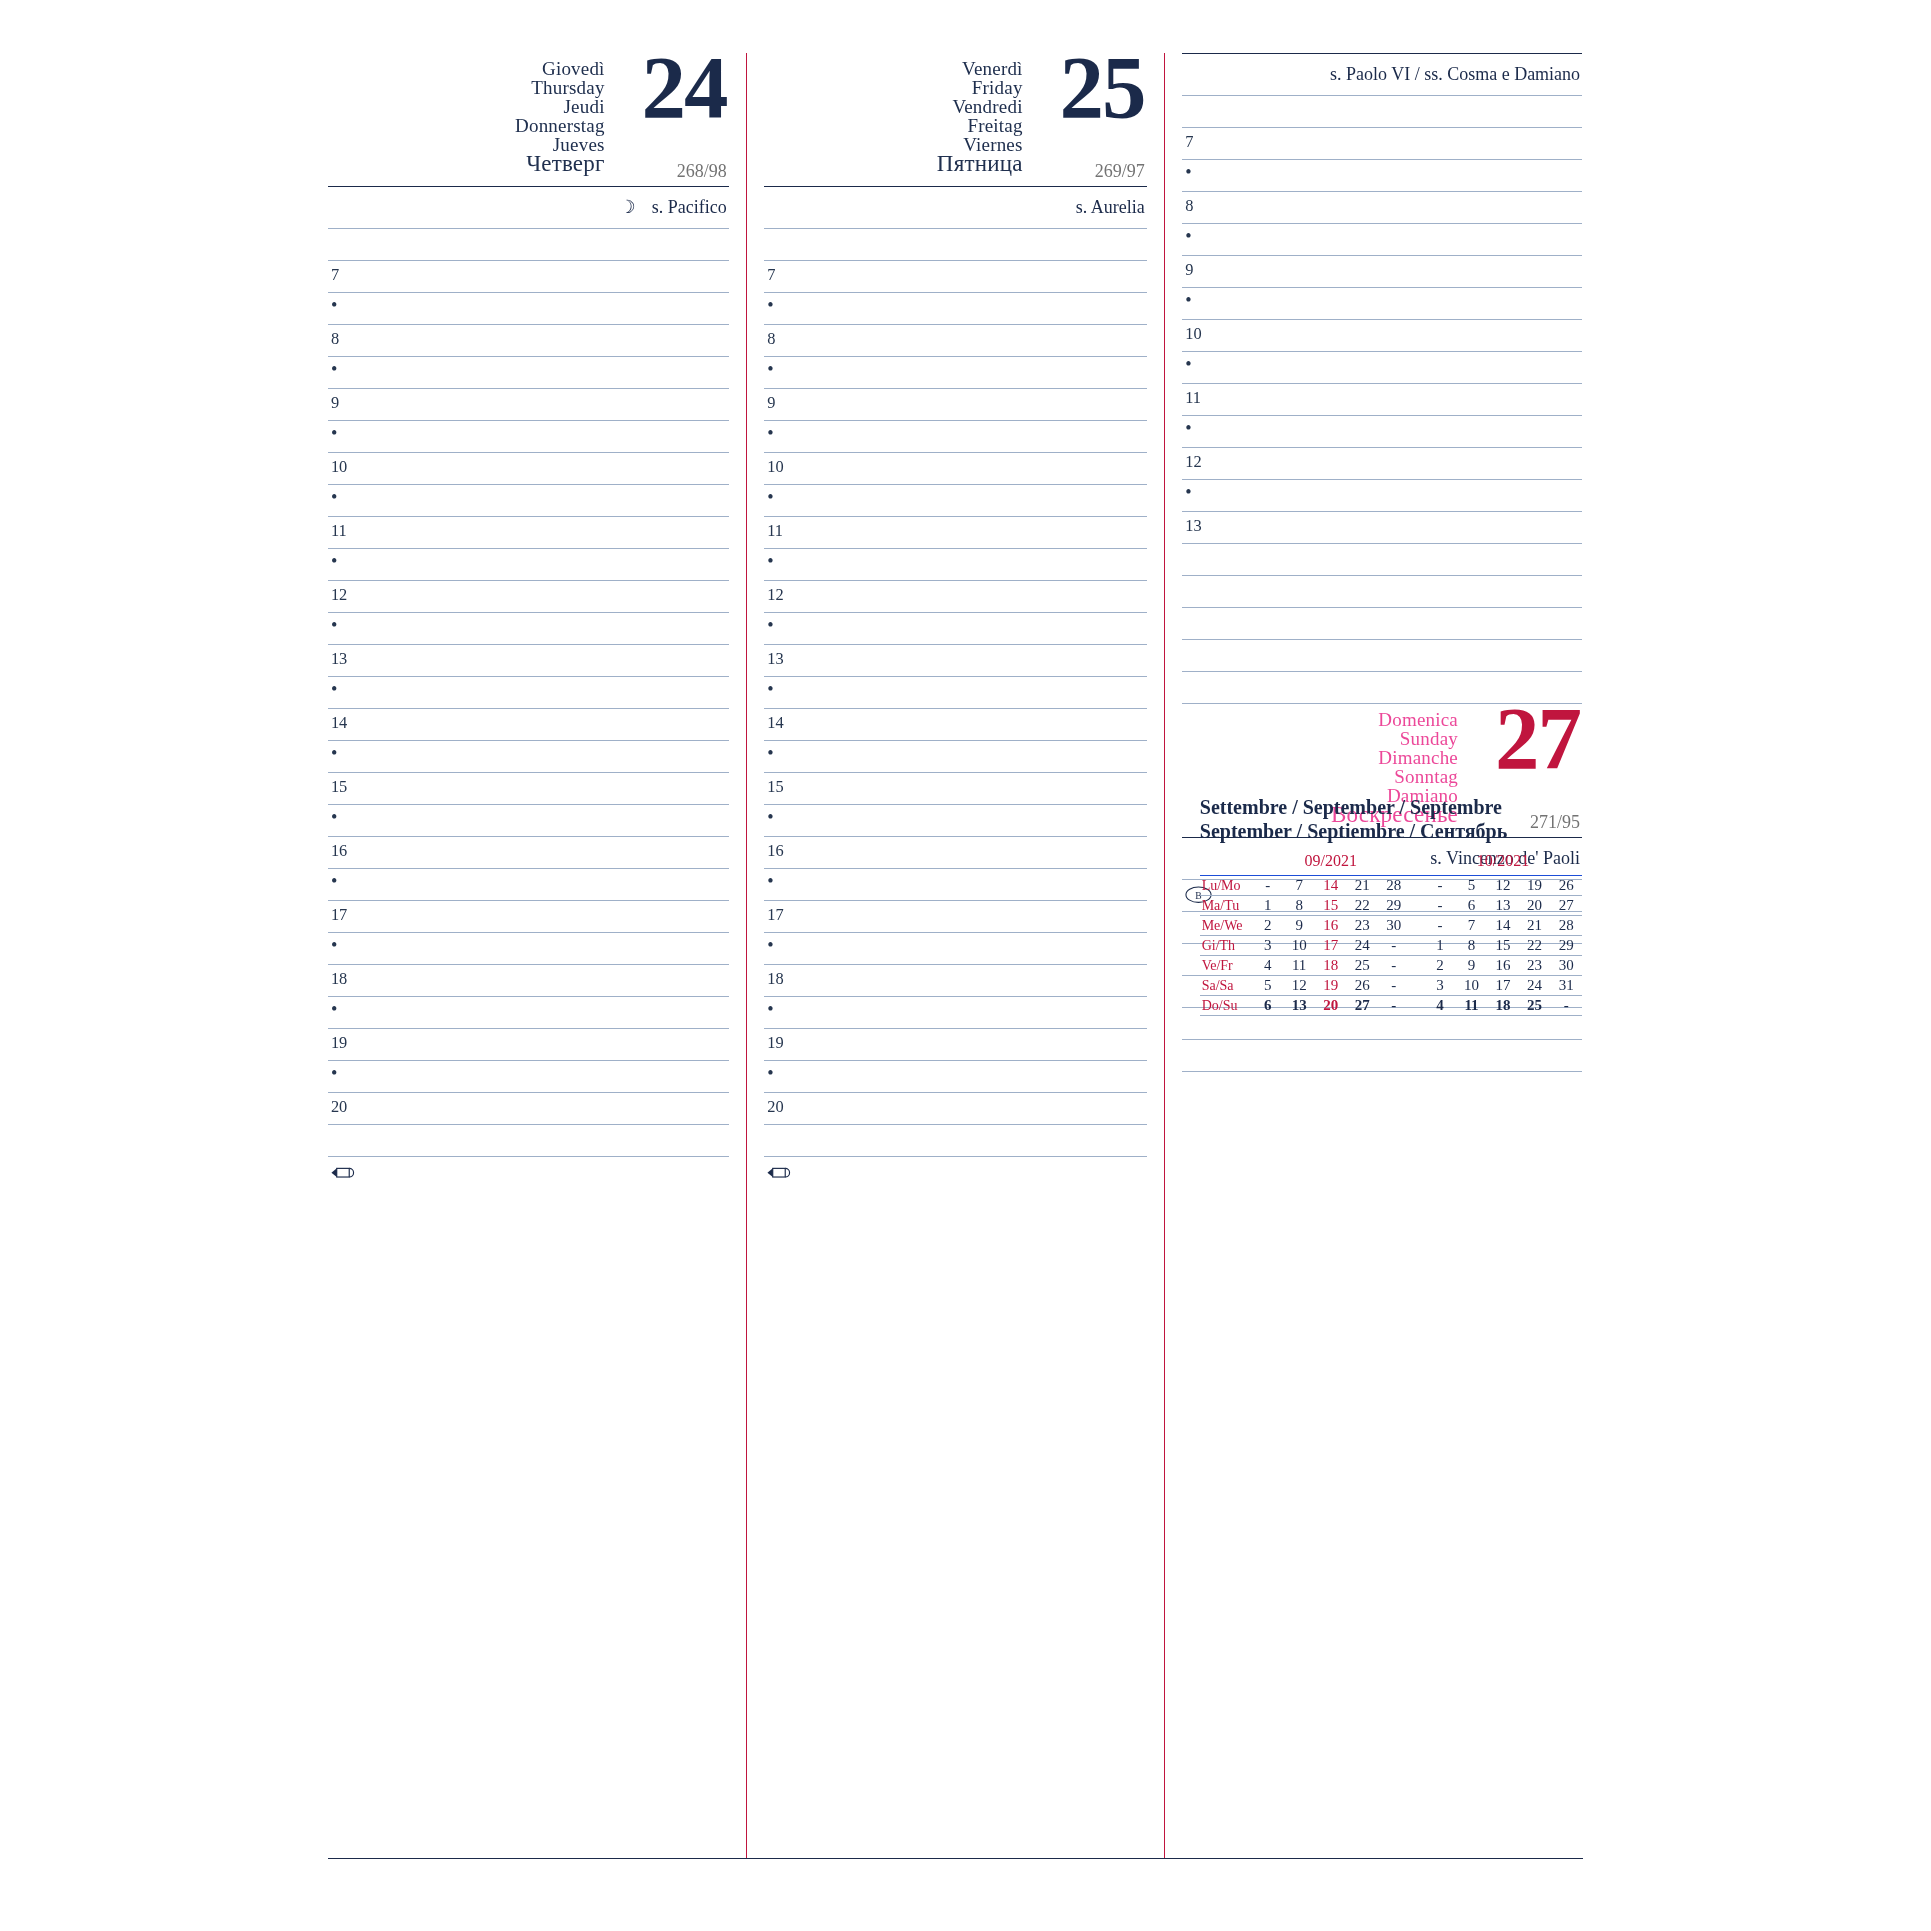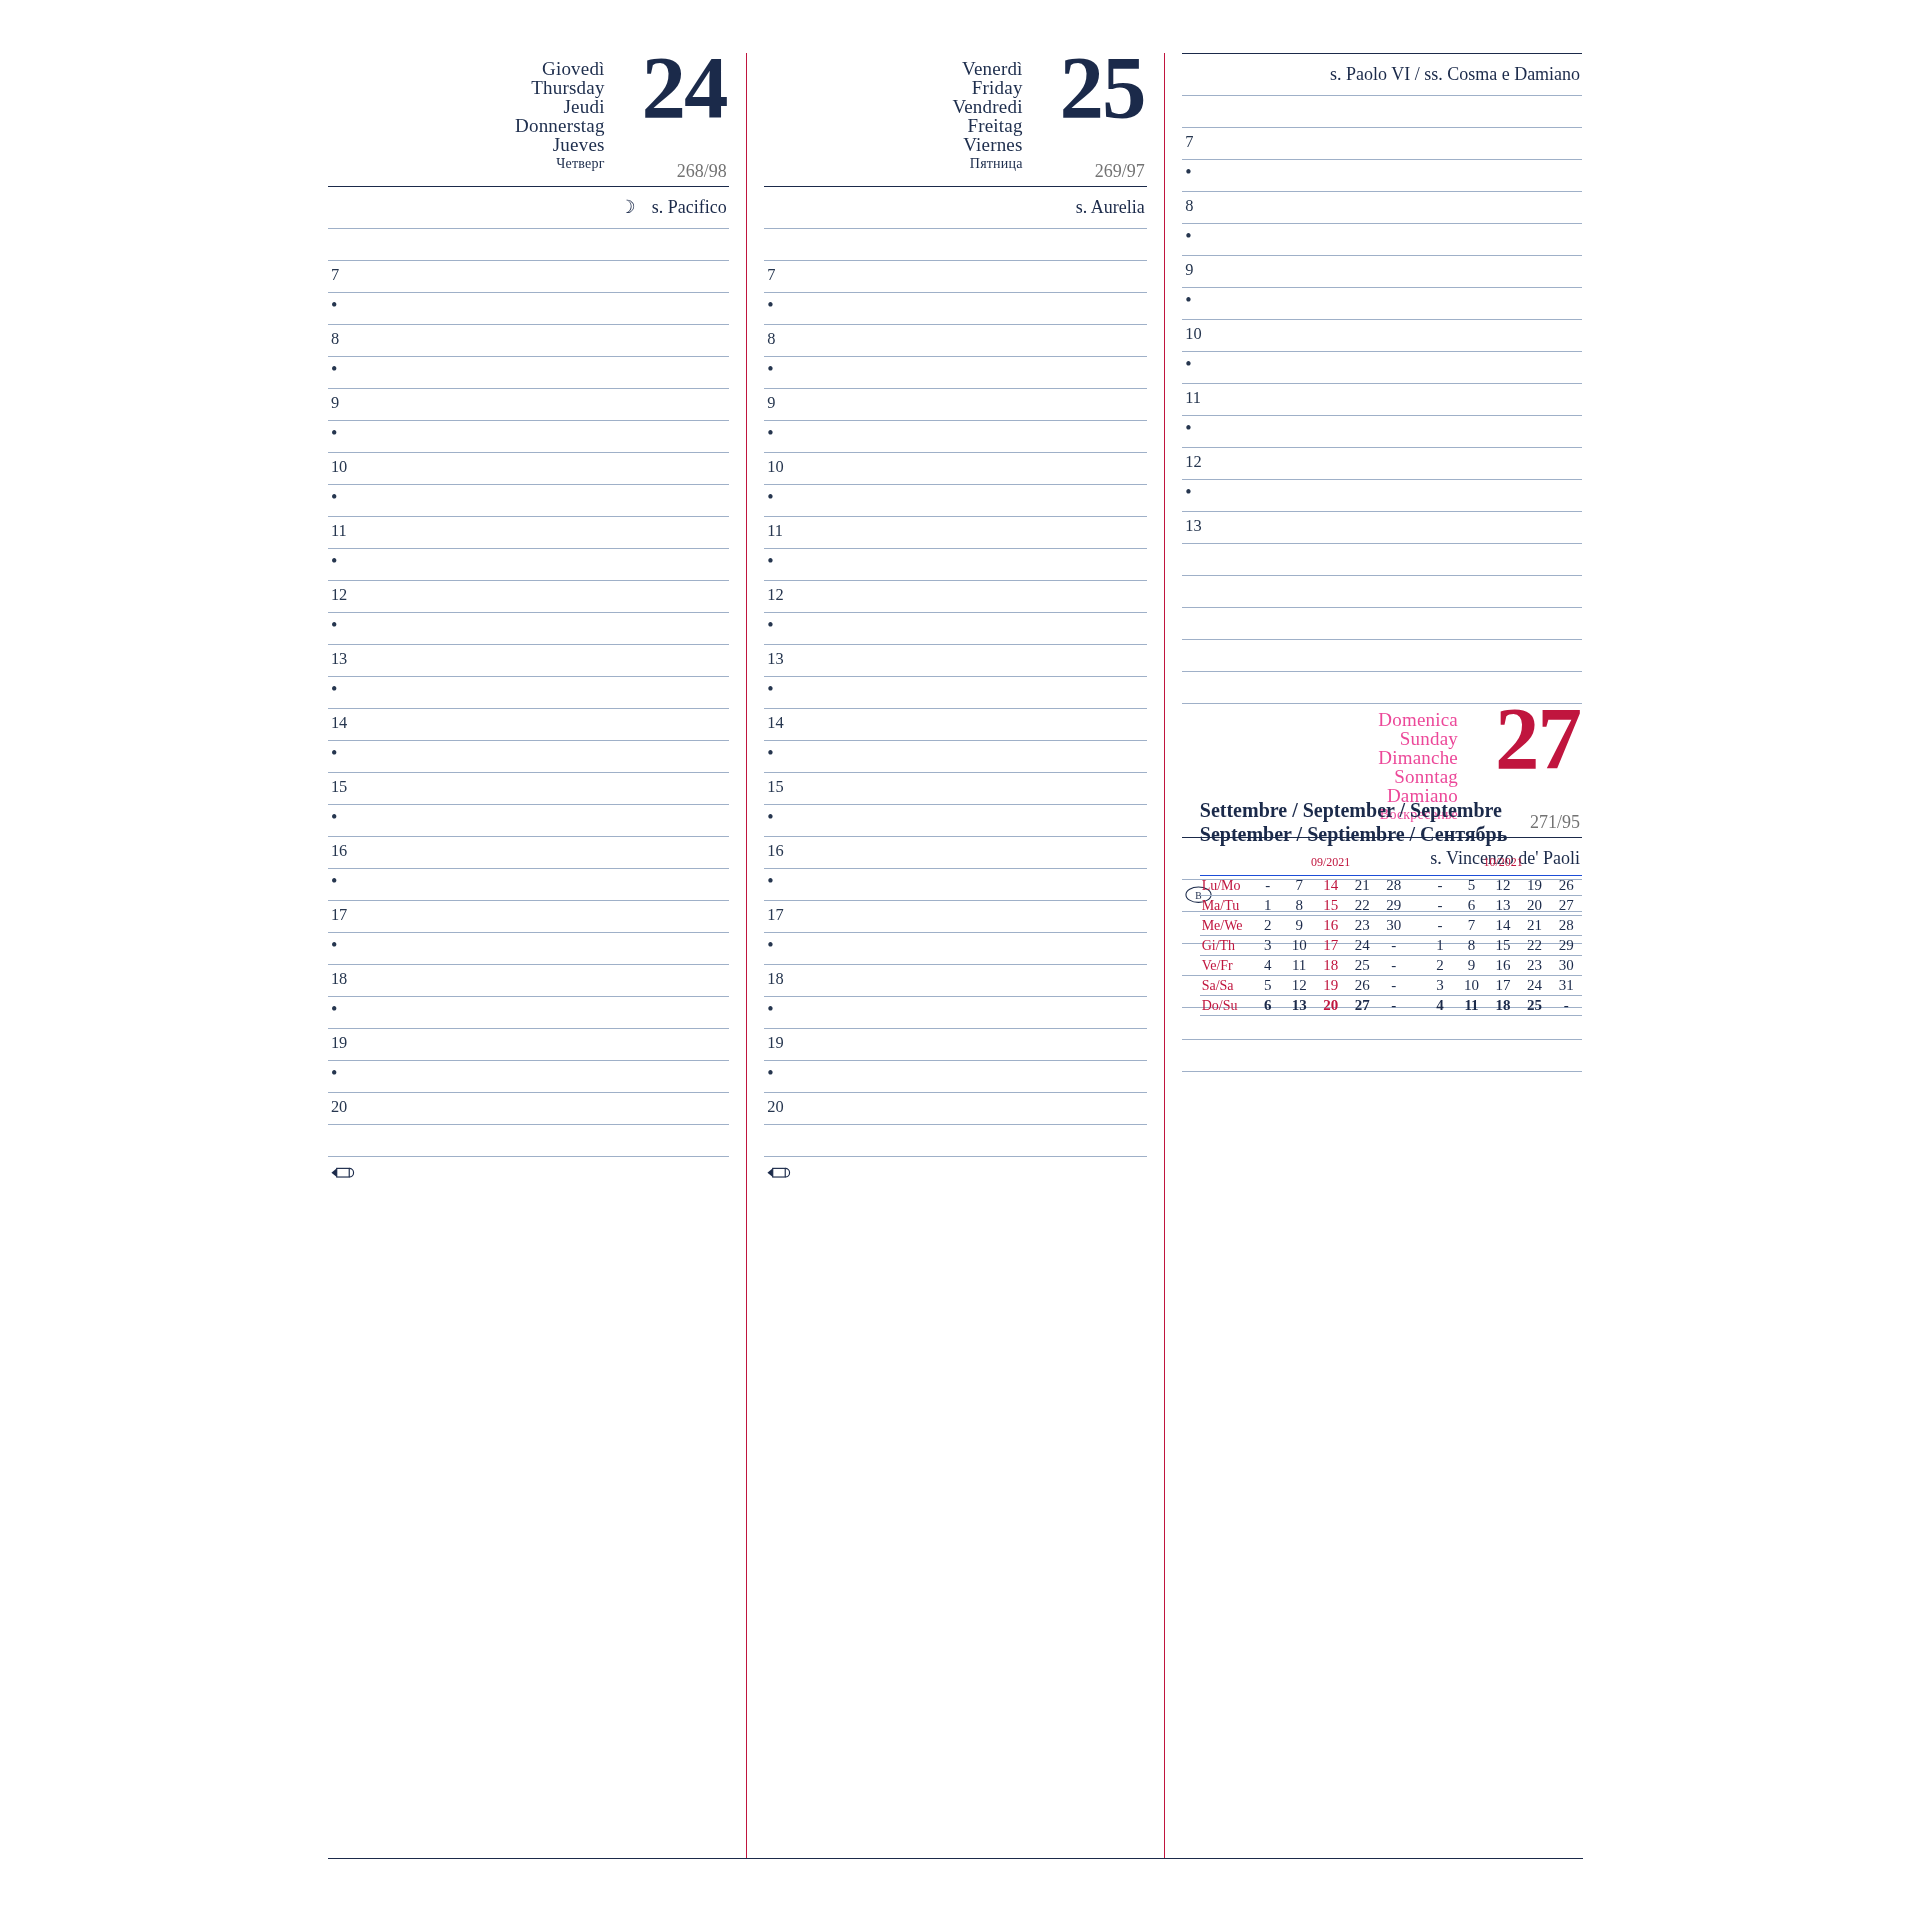--- a/index.html
+++ b/index.html
@@ -44,21 +44,21 @@
   .daynames{
     position:absolute;
     right:124px; top:5.8px;
     text-align:right;
     font-size:19px;
     line-height:19px;
     letter-spacing:0.2px;
     color:#20304f;
   }
   .daynames span{display:block;}
-  .daynames .ru{font-size:14px;}
+  .daynames .ru{font-size:23px;}
   .daynum{
     position:absolute;
     right:1.9px; top:-9.7px;
     font-size:89px;
     line-height:89px;
     font-weight:700;
     letter-spacing:-1.9px;
     color:#1b2a4a;
   }
   .daynum.sunday{ color:#c0153e; }
@@ -142,21 +142,21 @@
     color:#1b2a4a;
     margin-bottom:9.7px;
   }
   .mini table{
     border-collapse:collapse;
     width:100%;
     font-size:15px;
   }
   .mini th.mon{
     color:#c0153e;
-    font-size:12px;
+    font-size:16px;
     font-weight:400;
     text-align:center;
     padding-bottom:4.8px;
   }
   .mini td, .mini th{
     padding:0;
   }
   .mini tbody tr{
     border-bottom:1px solid #9fb0c8;
     height:20px;

